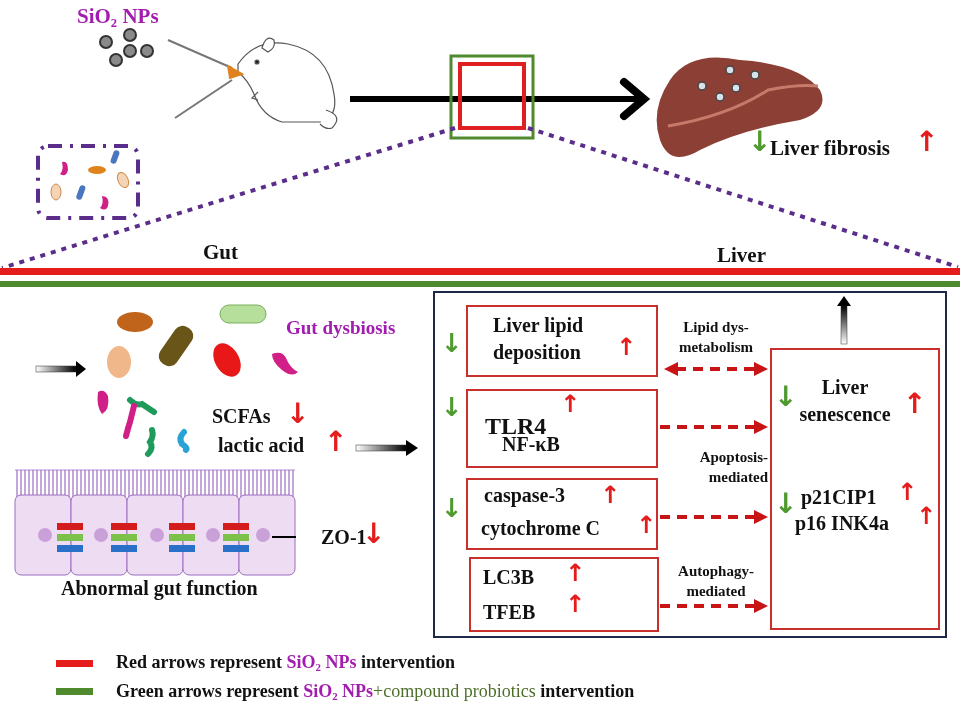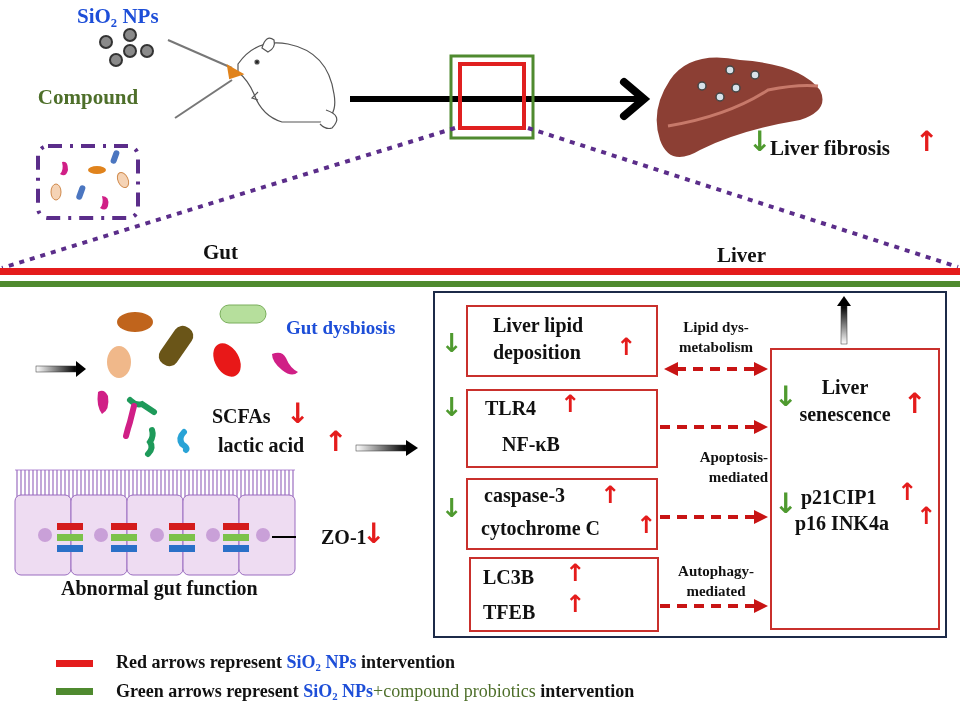--- a/index.html
+++ b/index.html
@@ -1,18 +1,18 @@
 <!DOCTYPE html>
 <html><head>
 <meta charset="utf-8">
 <style>
   html, body { margin:0; padding:0; background:#fff; }
   body { width:960px; height:708px; position:relative; overflow:hidden; font-family:"Liberation Serif", serif; font-weight:bold; color:#111; }
   .txt { position:absolute; white-space:nowrap; font-family:"Liberation Serif", serif; font-weight:bold; }
-  .red { color:#1d4ed8;text-align:center; }
+  .red { color:#a21caf;text-align:center; }
   .green { color:#4e6f2a; }
   .box { position:absolute; border:2px solid #c9302c; box-sizing:border-box; background:#fff; }
   .up-arrow, .down-arrow { position:absolute; font-family:"DejaVu Sans", sans-serif; font-weight:bold; line-height:1; }
   .up-arrow { color:#e41c1c; }
   .down-arrow.green-a { color:#4f9a2f; }
   .down-arrow.red-a { color:#e41c1c; }
   sub { font-size:0.6em; vertical-align:-0.3em; }
   svg { position:absolute; left:0; top:0; }
 </style>
 </head>
@@ -247,21 +247,20 @@
 <div class="box" style="left:466px;top:305px;width:192px;height:72px;"></div>
 <div class="box" style="left:466px;top:389px;width:192px;height:79px;"></div>
 <div class="box" style="left:466px;top:478px;width:192px;height:72px;"></div>
 <div class="box" style="left:469px;top:557px;width:190px;height:75px;"></div>
 <div class="box" style="left:770px;top:348px;width:170px;height:282px;"></div>
 
 <div class="txt red" style="left:77px;top:4px;font-size:21px;">
   <span>SiO</span><sub>2</sub><span> NPs</span>
 </div>
 <div class="txt green" style="left:28px;top:83px;font-size:21px;line-height:28px;text-align:center;width:120px;">
-  <div>Compound</div>
 </div>
 <div class="txt" style="left:659px;top:0px;font-size:20px;line-height:26px;">
 </div>
 <span class="down-arrow green-a" style="left:748px;top:128px;font-size:28px;">↓</span>
 <div class="txt" style="left:770px;top:136px;font-size:21px;">Liver fibrosis</div>
 <span class="up-arrow" style="left:915px;top:128px;font-size:28px;">↑</span>
 
 <div class="txt" style="left:203px;top:240px;font-size:21px;">Gut</div>
 <div class="txt" style="left:717px;top:243px;font-size:21px;">Liver</div>
 
@@ -275,21 +274,21 @@
 <div class="txt" style="left:61px;top:577px;font-size:20px;">Abnormal gut function</div>
 
 <span class="down-arrow green-a" style="left:441px;top:330px;font-size:26px;">↓</span>
 <div class="txt" style="left:481px;top:312px;font-size:20px;line-height:27px;margin-left:12px;">
   <div>Liver lipid</div>
     <div>deposition</div>
 </div>
 <span class="up-arrow" style="left:616px;top:335px;font-size:24px;">↑</span>
 
 <span class="down-arrow green-a" style="left:441px;top:394px;font-size:26px;">↓</span>
-<div class="txt" style="left:485px;top:397px;font-size:20px;">TLR4</div>
+<div class="txt" style="left:485px;top:413px;font-size:24px;">TLR4</div>
 <span class="up-arrow" style="left:560px;top:392px;font-size:24px;">↑</span>
 <div class="txt" style="left:502px;top:433px;font-size:20px;">NF-κB</div>
 
 <span class="down-arrow green-a" style="left:441px;top:495px;font-size:26px;">↓</span>
 <div class="txt" style="left:484px;top:484px;font-size:20px;">caspase-3</div>
 <span class="up-arrow" style="left:600px;top:483px;font-size:24px;">↑</span>
 <div class="txt" style="left:481px;top:517px;font-size:20px;">cytochrome C</div>
 <span class="up-arrow" style="left:636px;top:513px;font-size:24px;">↑</span>
 
 <div class="txt" style="left:483px;top:566px;font-size:20px;">LC3B</div>

